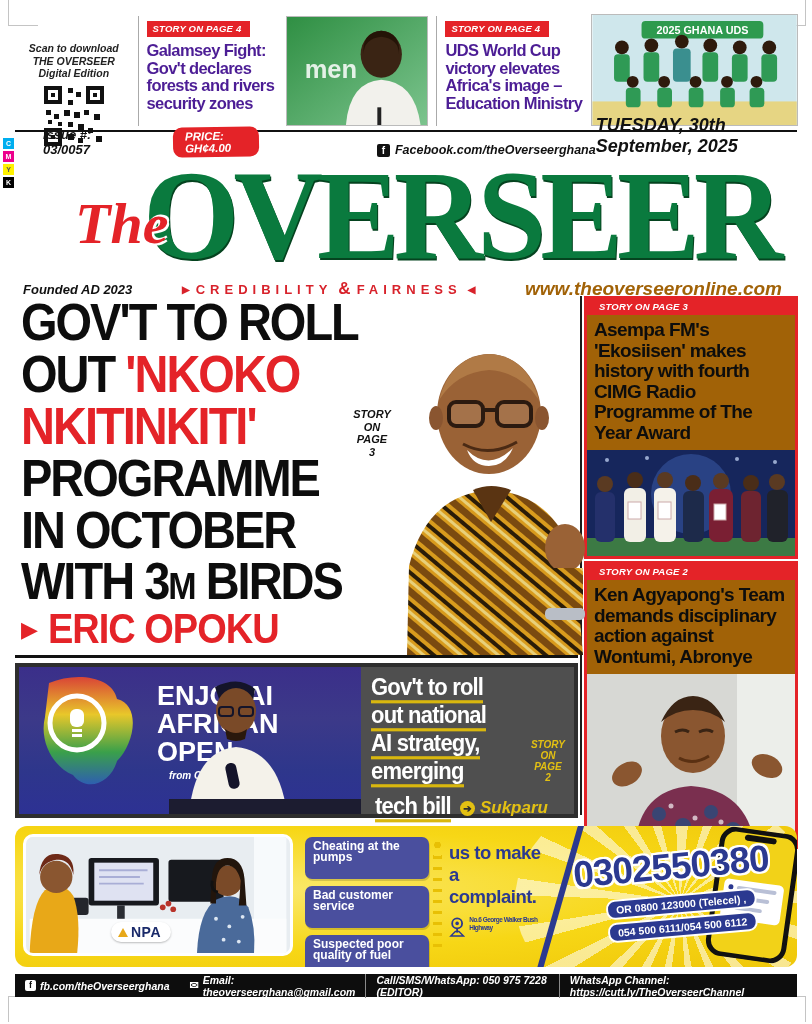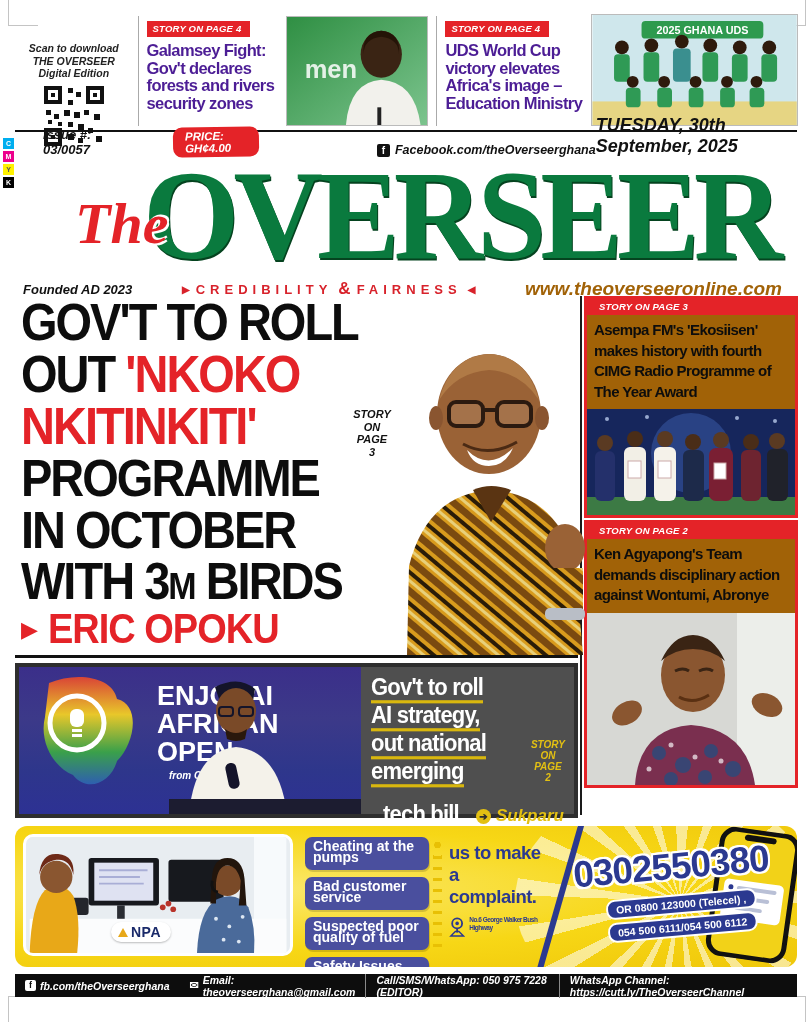--- a/index.html
+++ b/index.html
@@ -58,40 +58,40 @@
   .byline .tri { color:#e42328; font-size:22px; }
   .byline .name { color:#e42328; font-weight:bold; font-size:38px; letter-spacing:-1px; transform:scaleY(1.1); }
   .portrait { position:absolute; left:378px; top:26px; width:200px; height:333px; z-index:1; }
 
   .vrule { position:absolute; left:580px; top:296px; width:2px; height:519px; background:#1a1a1a; }
 
   
   .right-col { position:absolute; left:584px; top:296px; width:214px; }
   .rcard { border:3px solid #e42328; background:#a16207; margin-bottom:2px; }
   .rcard .badge { display:block; width:100%; padding-left:12px; }
-  .rcard h3 { font-size:15px; line-height:20.5px; letter-spacing:-.6px; color:#0d0d0d; padding:5px 7px 7px 7px; font-weight:bold; }
+  .rcard h3 { font-size:19px; line-height:20.5px; letter-spacing:-.6px; color:#0d0d0d; padding:5px 7px 7px 7px; font-weight:bold; }
   .rcard svg { display:block; }
 
   
   .ai-strip { position:absolute; left:15px; top:663px; width:563px; height:155px; border:4px solid #2e2e2e; display:flex; background:#4f4f4f; }
   .ai-photo { width:342px; height:147px; }
   .ai-text { position:relative; flex:1; padding:8px 6px 6px 10px; }
   .ai-line { display:block; }
   .ai-line span { display:inline-block; color:#fff; font-weight:bold; font-size:22px; letter-spacing:-.8px; line-height:23px; border-bottom:3px solid #d9b70e; padding-bottom:1px; margin-bottom:1px; transform:scaleY(1.05); transform-origin:left top; }
   .ai-note { position:absolute; right:3px; top:72px; width:46px; text-align:center; color:#e3c012; font-weight:bold; font-style:italic; font-size:10px; line-height:11px; }
   .ai-credit { display:flex; align-items:center; gap:5px; margin-top:3px; }
   .ai-credit .circ { width:15px; height:15px; border-radius:50%; background:#e3c012; color:#2e2e2e; font-size:10px; font-weight:bold; text-align:center; line-height:15px; }
   .ai-credit .nm { color:#e3c012; font-weight:bold; font-style:italic; font-size:17px; }
 
   
   .npa { position:absolute; left:15px; top:826px; width:782px; height:141px; border-radius:12px; background:radial-gradient(ellipse at 30% 45%, #fbe96e 0%, #f7d716 55%, #efc70a 100%); overflow:hidden; }
   .npa-burst { position:absolute; left:500px; top:-40px; width:300px; height:230px; background:repeating-conic-gradient(from 0deg at 55% 50%, rgba(255,255,255,.55) 0deg 6deg, rgba(255,255,255,0) 6deg 17deg); border-radius:50%; }
   .npa-photo { position:absolute; left:8px; top:8px; border:3px solid #fff; border-radius:10px; background:#e8edf1; }
   .chips { position:absolute; left:290px; top:11px; width:124px; display:flex; flex-direction:column; gap:7px; }
-  .chip { position:relative; background:#4a4f9e; color:#fff; border-radius:7px; padding:4px 6px 8px 8px; font-size:14px; font-weight:bold; line-height:10.5px; min-height:22px; display:flex; align-items:center; box-shadow:1px 2px 0 rgba(0,0,0,.15); }
+  .chip { position:relative; background:#4a4f9e; color:#fff; border-radius:7px; padding:4px 6px 17px 8px; font-size:12px; font-weight:bold; line-height:10.5px; min-height:22px; display:flex; align-items:center; box-shadow:1px 2px 0 rgba(0,0,0,.15); }
   .spring { position:absolute; left:418px; top:14px; width:9px; height:112px; background:repeating-radial-gradient(circle at 50% 5px, #e8c004 0 3.2px, rgba(0,0,0,0) 3.5px 11px); }
   .cta { position:absolute; left:434px; top:16px; width:104px; color:#2b3990; font-weight:bold; font-size:18.5px; line-height:22px; letter-spacing:-.5px; }
   .addr-row { display:flex; gap:4px; margin-top:8px; align-items:flex-start; }
   .addr { font-size:6.5px; font-weight:bold; color:#2b3990; line-height:8px; }
   .slash { position:absolute; left:542px; top:-12px; width:6px; height:170px; background:#2b3990; transform:rotate(16deg); }
   .npa-right { position:absolute; left:556px; top:0; right:0; bottom:0; }
   .phone-main { position:absolute; left:2px; top:20px; font-size:37px; font-weight:bold; letter-spacing:-1px; color:#2b3990; transform:rotate(-5deg); text-shadow:2px 0 0 #fff,-2px 0 0 #fff,0 2px 0 #fff,0 -2px 0 #fff,2px 2px 0 #fff,-2px -2px 0 #fff,2px -2px 0 #fff,-2px 2px 0 #fff; }
   .pill { display:inline-block; background:#2b3990; color:#fff; font-size:10.5px; font-weight:bold; border-radius:7px; padding:2px 8px; box-shadow:0 0 0 2px #fff; }
   .pills { position:absolute; left:38px; top:68px; transform:rotate(-5deg); }
   .pills .pill { margin-bottom:5px; }
@@ -405,25 +405,25 @@
       <rect x="200" y="40" width="14" height="9" rx="3" fill="none" stroke="#14142a" stroke-width="2"></rect>
       <rect x="220" y="40" width="14" height="9" rx="3" fill="none" stroke="#14142a" stroke-width="2"></rect>
       <path d="M206,62 Q217,70 228,62 L226,72 Q217,76 208,72 Z" fill="#2a180c"></path>
       <path d="M170,147 Q176,84 217,80 Q260,84 268,147 Z" fill="#f4f2ea"></path>
       <rect x="208" y="96" width="11" height="26" rx="5" fill="#14142a" transform="rotate(-12 213 109)"></rect>
       <rect x="150" y="132" width="192" height="15" fill="#1c1c30"></rect>
     </svg>
 
     <div class="ai-text">
       <span class="ai-line"><span>Gov't to roll</span></span>
+      <span class="ai-line"><span>out national</span></span>
       <span class="ai-line"><span>AI strategy,</span></span>
-      <span class="ai-line"><span>out national</span></span>
       <span class="ai-line"><span>emerging</span></span>
       <div class="ai-credit">
-        <span class="ai-line" style="margin:12px"><span>tech bill</span></span>
+        <span class="ai-line" style="margin:4px"><span>tech bill</span></span>
         <span class="circ">➔</span>
         <span class="nm">Sukparu</span>
       </div>
       <div class="ai-note">
         <div>STORY</div>
         <div>ON</div>
         <div>PAGE</div>
         <div>2</div>
       </div>
     </div>

